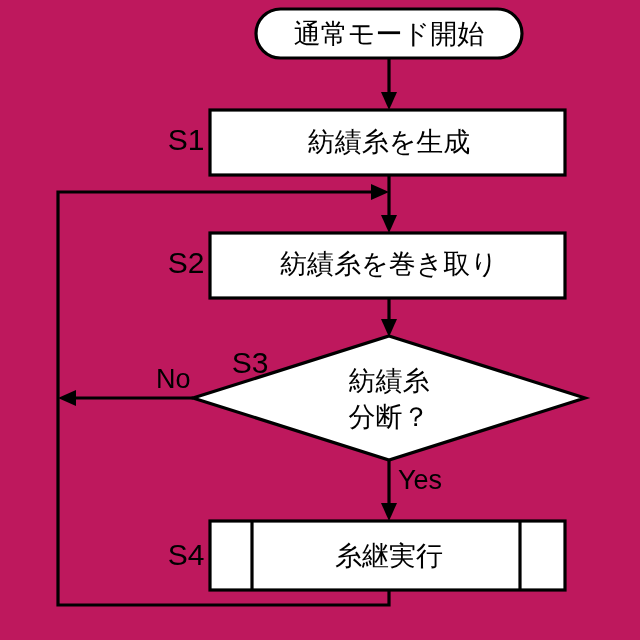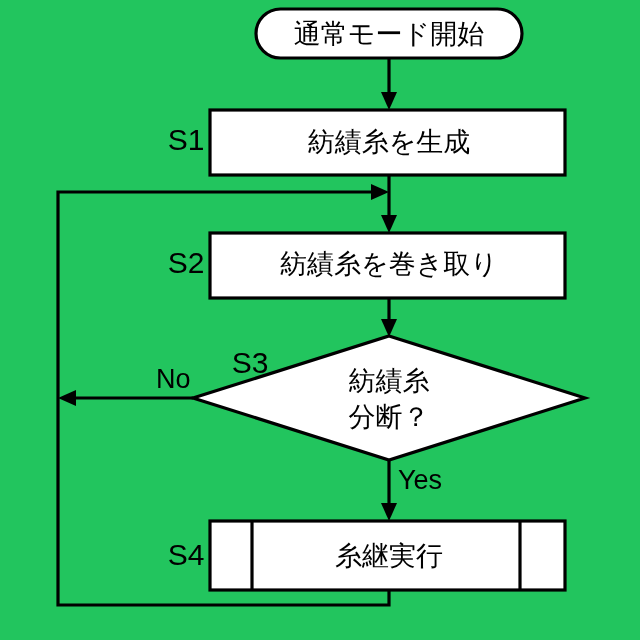--- a/index.html
+++ b/index.html
@@ -7,21 +7,21 @@
     padding: 0;
     background: #ffffff;
   }
   body {
     font-family: "Liberation Sans", "DejaVu Sans", sans-serif;
   }
   #flowchart-canvas {
     position: relative;
     width: 640px;
     height: 640px;
-    background: #22c55e;
+    background: #be185d;
     overflow: hidden;
   }
   #flowchart-canvas svg {
     display: block;
   }
   .shape-stroke {
     fill: #ffffff;
     stroke: #000000;
     stroke-width: 3.2;
   }

